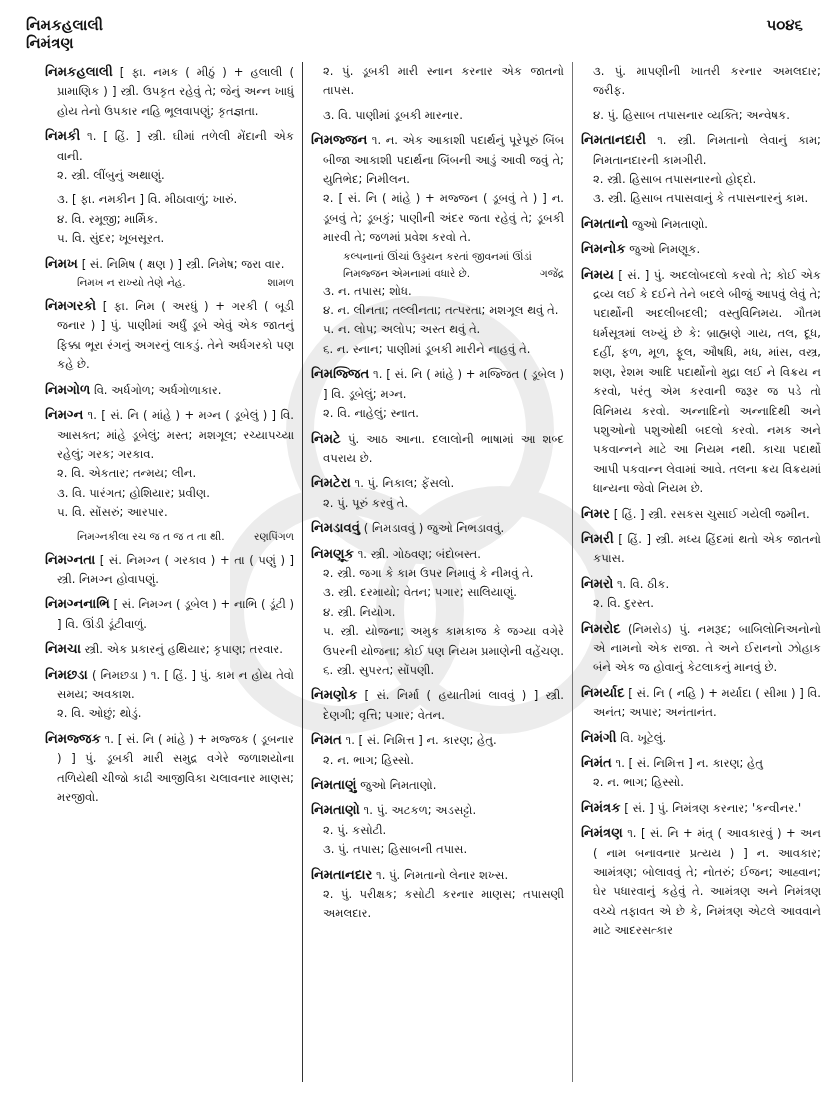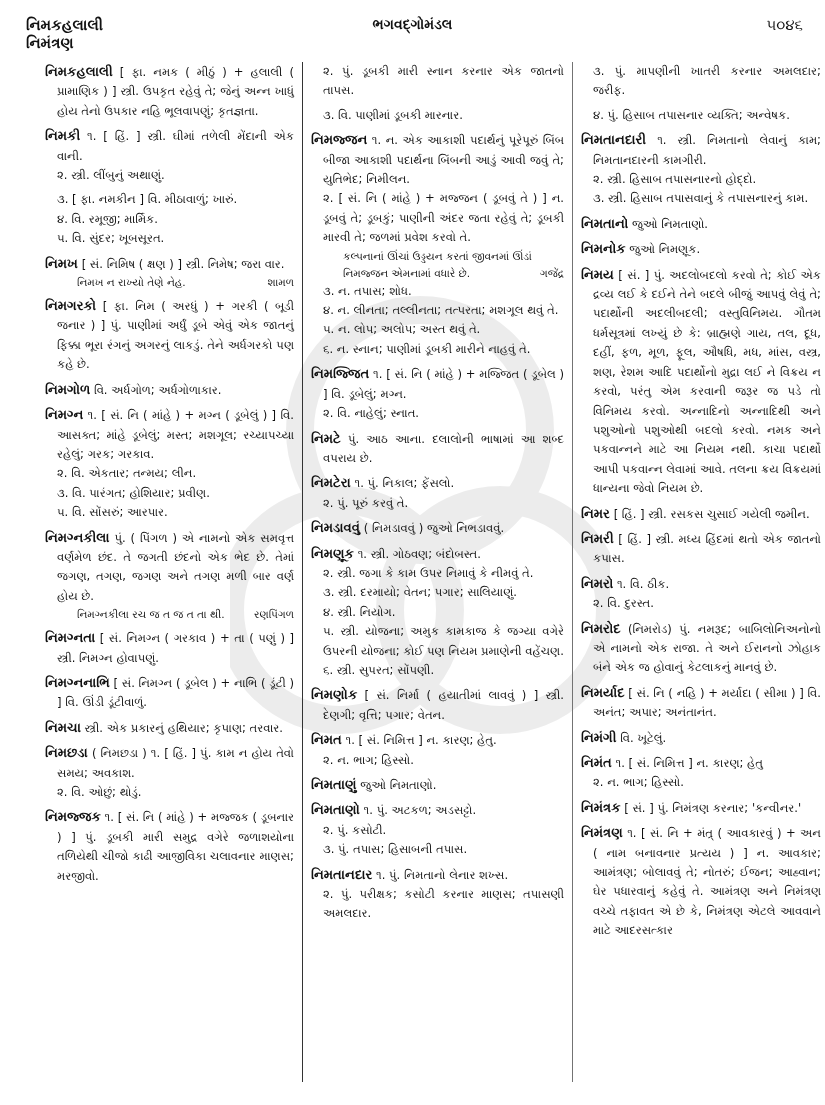--- a/index.html
+++ b/index.html
@@ -10,21 +10,21 @@
   }
   .watermark {
     position: absolute; left: 230px; top: 230px; width: 380px; height: 560px;
     pointer-events: none; opacity: 0.07;
   }
   .header {
     position: absolute; top: 12px; left: 22px; right: 22px; height: 40px;
   }
   .hdr-left { position: absolute; left: 4px; top: 4px; font-weight: bold; font-size: 15px; line-height: 18px; }
   .hdr-center { position: absolute; left: 0; right: 0; top: 4px; text-align: center; font-size: 14px; font-weight: bold; }
-  .hdr-right { position: absolute; right: 0; top: 4px; font-size: 15px; font-weight: normal; }
+  .hdr-right { position: absolute; right: 0; top: 4px; font-size: 15px; font-weight: bold; }
   .columns {
     position: absolute; top: 62px; left: 22px; width: 790px; height: 1020px;
     display: flex;
     margin-left: 17px;
   }
   .col {
     box-sizing: border-box; padding: 0 8px; font-size: 11.6px; line-height: 19.4px;
     text-align: justify; overflow: hidden;
   }
   .col1 { width: 263px; padding-left: 6px; }
@@ -46,21 +46,20 @@
   <circle cx="190" cy="200" r="120" fill="none" stroke="#000" stroke-width="28"></circle>
   <circle cx="110" cy="380" r="110" fill="none" stroke="#000" stroke-width="28"></circle>
   <circle cx="270" cy="380" r="110" fill="none" stroke="#000" stroke-width="28"></circle>
 </svg>
 
 <div class="header">
   <div class="hdr-left">
     <div>નિમકહલાલી</div>
     <div>નિમંત્રણ</div>
   </div>
-  <div class="hdr-center">ભગવદ્ગોમંડલ</div>
   <div class="hdr-right">૫૦૪૬</div>
 </div>
 
 <div class="columns">
   <div class="col col1">
       <div class="entry">
         <div class="body-indent"><span class="hw">નિમકહલાલી</span> <span class="def">[ ફા. નમક ( મીઠું ) + હલાલી ( પ્રામાણિક ) ] સ્ત્રી. ઉપકૃત રહેવું તે; જેનું અન્ન ખાધું હોય તેનો ઉપકાર નહિ ભૂલવાપણું; કૃતજ્ઞતા.</span></div>
       </div>
       <div class="entry">
         <div class="body-indent"><span class="hw">નિમકી</span> <span class="def">૧. [ હિં. ] સ્ત્રી. ઘીમાં તળેલી મેંદાની એક વાની.</span></div>
@@ -81,21 +80,20 @@
       <div class="entry">
         <div class="body-indent"><span class="hw">નિમગોળ</span> <span class="def">વિ. અર્ધગોળ; અર્ધગોળાકાર.</span></div>
       </div>
       <div class="entry">
         <div class="body-indent"><span class="hw">નિમગ્ન</span> <span class="def">૧. [ સં. નિ ( માંહે ) + મગ્ન ( ડૂબેલું ) ] વિ. આસક્ત; માંહે ડૂબેલું; મસ્ત; મશગૂલ; રચ્યાપચ્યા રહેલું; ગરક; ગરકાવ.</span></div>
         <div class="sense">૨. વિ. એકતાર; તન્મય; લીન.</div>
         <div class="sense">૩. વિ. પારંગત; હોશિયાર; પ્રવીણ.</div>
         <div class="sense">૫. વિ. સોંસરું; આરપાર.</div>
       </div>
       <div class="entry">
-        <div class="body-indent"><span class="hw">નિમગ્નકીલા</span> <span class="def">પું. ( પિંગળ ) એ નામનો એક સમવૃત્ત વર્ણમેળ છંદ. તે જગતી છંદનો એક ભેદ છે. તેમાં જગણ, તગણ, જગણ અને તગણ મળી બાર વર્ણ હોય છે.</span></div>
         <div class="quote"><span>નિમગ્નકીલા રચ જ ત જ ત તા થી.</span><span class="src">રણપિંગળ</span></div>
       </div>
       <div class="entry">
         <div class="body-indent"><span class="hw">નિમગ્નતા</span> <span class="def">[ સં. નિમગ્ન ( ગરકાવ ) + તા ( પણું ) ] સ્ત્રી. નિમગ્ન હોવાપણું.</span></div>
       </div>
       <div class="entry">
         <div class="body-indent"><span class="hw">નિમગ્નનાભિ</span> <span class="def">[ સં. નિમગ્ન ( ડૂબેલ ) + નાભિ ( ડૂંટી ) ] વિ. ઊંડી ડૂંટીવાળું.</span></div>
       </div>
       <div class="entry">
         <div class="body-indent"><span class="hw">નિમચા</span> <span class="def">સ્ત્રી. એક પ્રકારનું હથિયાર; કૃપાણ; તરવાર.</span></div>

